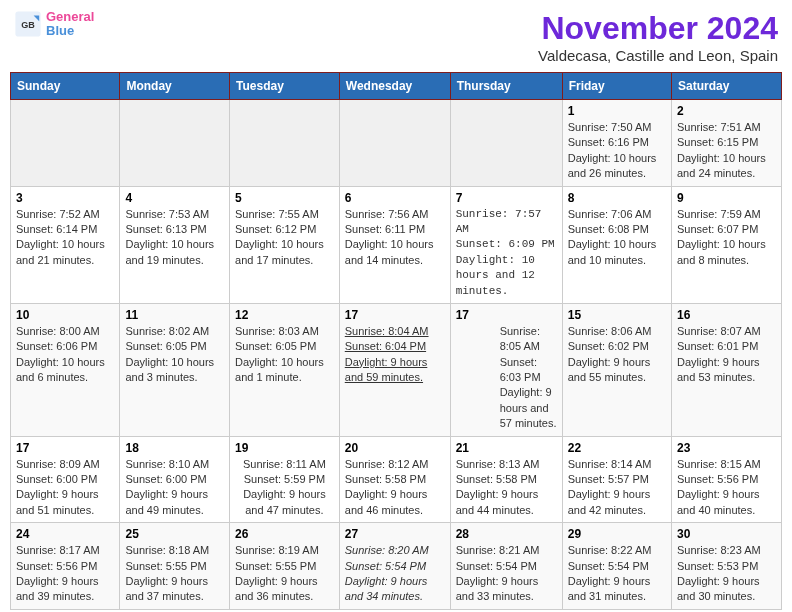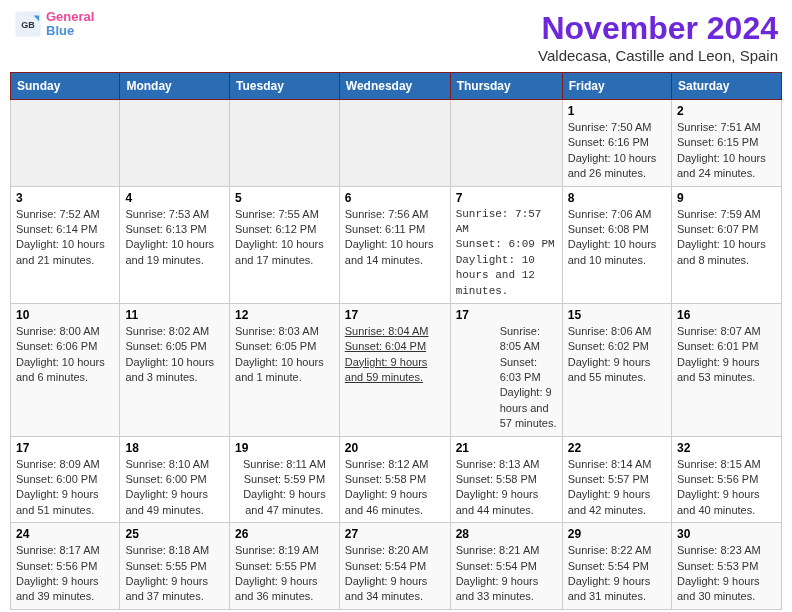--- a/index.html
+++ b/index.html
@@ -255,21 +255,21 @@
 Sunset: 5:58 PM
 Daylight: 9 hours and 44 minutes.</div>
         </td>
         <td>
           <span class="day-num">22</span>
           <div class="day-info" style="white-space: pre-line;">Sunrise: 8:14 AM
 Sunset: 5:57 PM
 Daylight: 9 hours and 42 minutes.</div>
         </td>
         <td>
-          <span class="day-num">32</span>
+          <span class="day-num">23</span>
           <div class="day-info" style="white-space: pre-line;">Sunrise: 8:15 AM
 Sunset: 5:56 PM
 Daylight: 9 hours and 40 minutes.</div>
         </td>
       </tr>
       <tr>
         <td>
           <span class="day-num">24</span>
           <div class="day-info" style="white-space: pre-line;">Sunrise: 8:17 AM
 Sunset: 5:56 PM
@@ -282,21 +282,21 @@
 Daylight: 9 hours and 37 minutes.</div>
         </td>
         <td>
           <span class="day-num">26</span>
           <div class="day-info" style="white-space: pre-line;">Sunrise: 8:19 AM
 Sunset: 5:55 PM
 Daylight: 9 hours and 36 minutes.</div>
         </td>
         <td>
           <span class="day-num">27</span>
-          <div class="day-info" style="white-space: pre-line;">Sunrise: 8:20 AM
+          <div class="day-info" style="white-space: pre-line; font-style: italic;">Sunrise: 8:20 AM
 Sunset: 5:54 PM
 Daylight: 9 hours and 34 minutes.</div>
         </td>
         <td>
           <span class="day-num">28</span>
           <div class="day-info" style="white-space: pre-line;">Sunrise: 8:21 AM
 Sunset: 5:54 PM
 Daylight: 9 hours and 33 minutes.</div>
         </td>
         <td>

